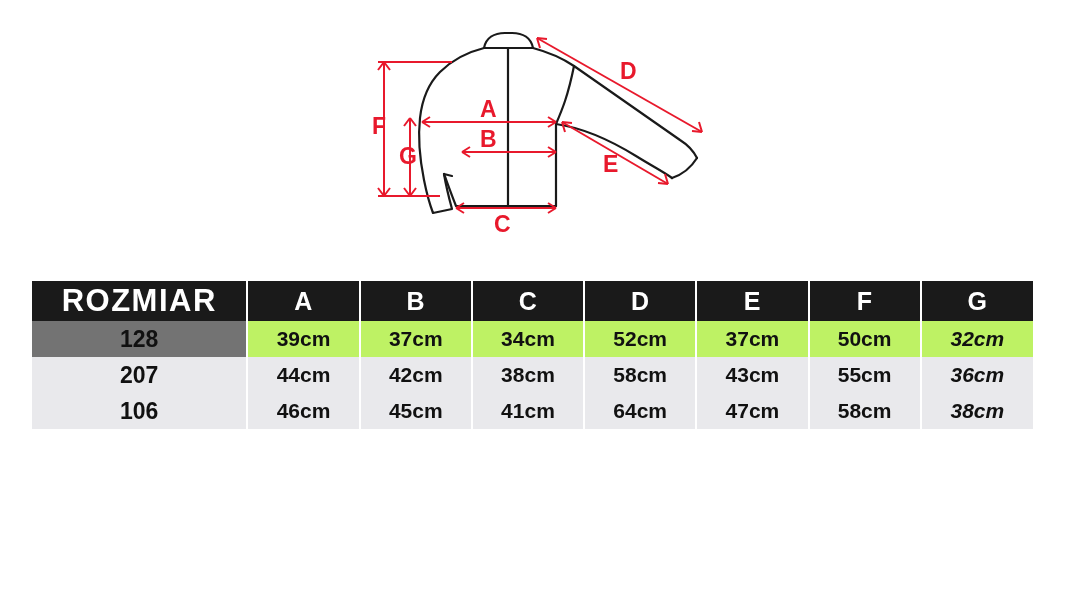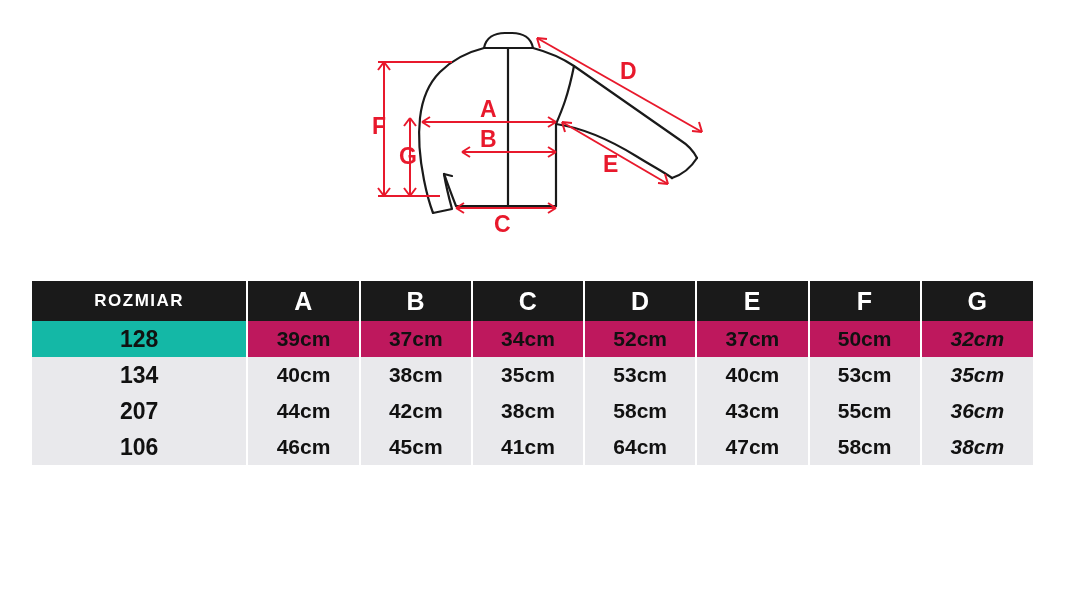--- a/index.html
+++ b/index.html
@@ -54,41 +54,41 @@
     font-weight: bold;
     height: 40px;
     line-height: 40px;
     padding: 0;
     text-align: center;
     border-right: 2px solid #ffffff;
     letter-spacing: 0.5px;
   }
   table.size-table thead th:last-child { border-right: none; }
   table.size-table thead th.size-head {
-    font-size: 17px;
+    font-size: 31px;
     letter-spacing: 1.5px;
   }
 
   table.size-table tbody td {
     height: 36px;
     font-size: 21px;
     font-weight: bold;
     color: #111111;
     padding: 0;
     text-align: center;
     border-right: 2px solid #ffffff;
   }
   table.size-table tbody td:last-child { border-right: none; font-style: italic; }
   table.size-table tbody td.size-cell {
     font-size: 23px;
     text-align: center;
   }
-  table.size-table tbody tr.odd  td { background: #be185d; }
+  table.size-table tbody tr.odd  td { background: #bef264; }
   table.size-table tbody tr.even td { background: #e9e9ec; }
-  table.size-table tbody tr td.size-cell { background: #14b8a6; }
+  table.size-table tbody tr td.size-cell { background: #737373; }
   table.size-table tbody tr.even td.size-cell { background: #e9e9ec; }
 
   
   table.size-table tbody td.val {
     text-align: center;
   }
 </style>
 </head>
 <body>
 
@@ -203,30 +203,20 @@
             <td class="size-cell">128</td>
             <td class="val">39cm</td>
             <td class="val">37cm</td>
             <td class="val">34cm</td>
             <td class="val">52cm</td>
             <td class="val">37cm</td>
             <td class="val">50cm</td>
             <td class="val">32cm</td>
           </tr>
           <tr class="even">
-            <td class="size-cell">134</td>
-            <td class="val">40cm</td>
-            <td class="val">38cm</td>
-            <td class="val">35cm</td>
-            <td class="val">53cm</td>
-            <td class="val">40cm</td>
-            <td class="val">53cm</td>
-            <td class="val">35cm</td>
-          </tr>
-          <tr class="even">
             <td class="size-cell">207</td>
             <td class="val">44cm</td>
             <td class="val">42cm</td>
             <td class="val">38cm</td>
             <td class="val">58cm</td>
             <td class="val">43cm</td>
             <td class="val">55cm</td>
             <td class="val">36cm</td>
           </tr>
           <tr class="even">

